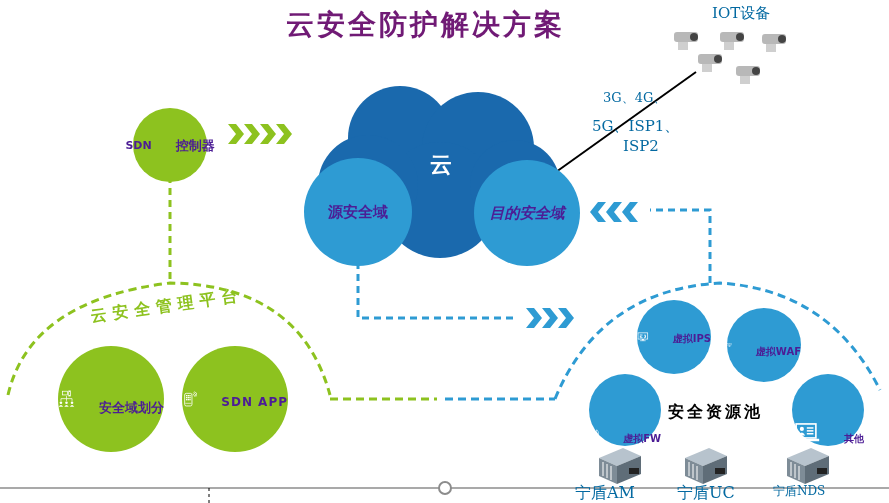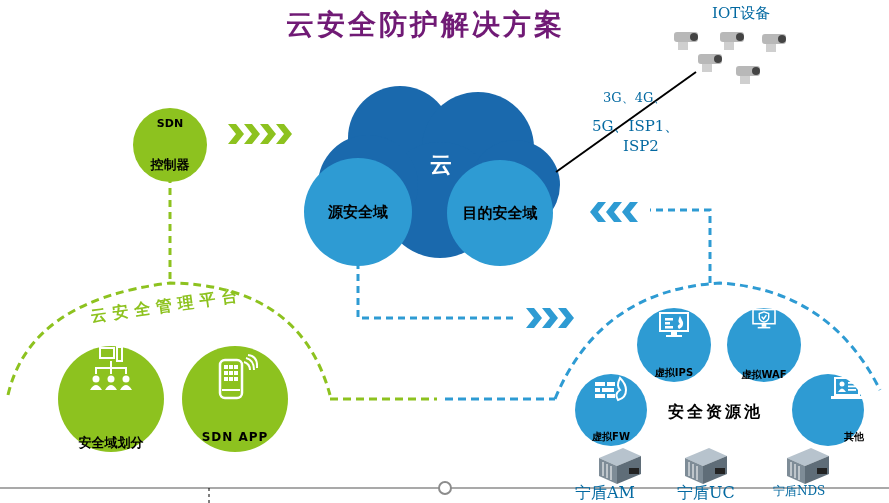--- a/index.html
+++ b/index.html
@@ -2,21 +2,21 @@
 <html><head>
 <meta charset="utf-8">
 <style>
   html, body { margin:0; padding:0; background:#ffffff; }
   body { width:889px; height:503px; position:relative; overflow:hidden;
          font-family:"DejaVu Sans","Liberation Sans",sans-serif; }
   .abs { position:absolute; }
   svg.bg { position:absolute; left:0; top:0; }
   .title { left:286px; top:6px; font-size:28px; font-weight:bold; color:#701a75; letter-spacing:3px; white-space:nowrap; }
   .red { color:#0369a1; font-family:"DejaVu Serif","Liberation Serif",serif; font-weight:normal; white-space:nowrap;text-align:right; }
-  .circle { position:absolute; border-radius:50%; display:flex; flex-direction:column; align-items:center; justify-content:center; color:#000000; text-align:center;gap:24px; }
+  .circle { position:absolute; border-radius:50%; display:flex; flex-direction:row; align-items:center; justify-content:center; color:#4c1d95; text-align:center;gap:24px; }
   .green { background:#8dc21f; }
   .blue { background:#2e9bd3; }
   .lbl { font-weight:bold; white-space:nowrap; }
   .pool-label { color:#000000; font-size:16px; font-weight:bold; letter-spacing:3px; white-space:nowrap; }
 </style>
 </head>
 <body>
 
 <svg class="bg" width="889" height="503" viewBox="0 0 889 503">
 
@@ -73,21 +73,21 @@
 <div class="circle green" style="left:133px;top:108px;width:74px;height:74px;">
   <span class="lbl" style="font-size:11px;">SDN</span>
   <span class="lbl" style="font-size:13px;margin-top:2px;">控制器</span>
 </div>
 
 <div class="abs lbl" style="left:430px;top:150px;font-size:22px;color:#fff;">云</div>
 
 <div class="circle blue" style="left:304px;top:158px;width:108px;height:108px;">
   <span class="lbl" style="font-size:15px;">源安全域</span>
 </div>
-<div class="circle blue" style="left:447px;top:160px;width:106px;height:106px;">
+<div class="circle blue" style="left:474px;top:160px;width:106px;height:106px;font-style:italic;">
   <span class="lbl" style="font-size:15px;">目的安全域</span>
 </div>
 
 <div class="abs red" style="left:712px;top:4px;font-size:15px;">IOT设备</div>
 <div class="abs" style="left:668px;top:28px;width:130px;height:68px;">
   <svg width="130" height="68" viewBox="0 0 130 68">
     <g transform="translate(6,2)">
         <rect x="0" y="2" width="24" height="10" rx="3" fill="#b8b8b8"></rect>
         <circle cx="20" cy="7" r="4" fill="#444"></circle>
         <rect x="4" y="12" width="10" height="8" fill="#cfcfcf"></rect>
@@ -151,35 +151,35 @@
         <rect x="22" y="23" width="4" height="4"></rect>
       </g>
     <line x1="10" y1="36" x2="28" y2="36" stroke="#fff" stroke-width="2"></line>
     <path d="M32 8 Q38 10 38 16 M34 4 Q42 6 42 16 M36 1 Q46 2 45 14" fill="none" stroke="#fff" stroke-width="2"></path>
   </svg>
   <span class="lbl" style="font-size:12px;margin-top:6px;letter-spacing:1px;">SDN APP</span>
 </div>
 
 <div class="abs pool-label" style="left:668px;top:402px;">安全资源池</div>
 
-<div class="circle blue" style="left:575px;top:374px;width:72px;height:72px;">
+<div class="circle blue" style="left:589px;top:374px;width:72px;height:72px;align-items:flex-end;">
   <svg width="34" height="26" viewBox="0 0 34 26">
     <g fill="#fff">
         <rect x="1" y="6" width="10" height="4"></rect>
         <rect x="13" y="6" width="8" height="4"></rect>
         <rect x="1" y="12" width="5" height="4"></rect>
         <rect x="8" y="12" width="12" height="4"></rect>
         <rect x="1" y="18" width="10" height="4"></rect>
         <rect x="13" y="18" width="8" height="4"></rect>
       </g>
     <path d="M26 2 Q22 10 26 14 Q20 18 24 24 Q32 22 32 14 Q32 8 26 2 Z" fill="none" stroke="#fff" stroke-width="2"></path>
   </svg>
   <span class="lbl" style="font-size:10px;margin-top:4px;">虚拟FW</span>
 </div>
-<div class="circle blue" style="left:637px;top:308px;width:74px;height:74px;text-align:center;">
+<div class="circle blue" style="left:637px;top:300px;width:74px;height:74px;text-align:center;">
   <svg width="34" height="28" viewBox="0 0 34 28">
     <rect x="3" y="2" width="28" height="18" fill="none" stroke="#fff" stroke-width="2"></rect>
     <g fill="#fff">
         <rect x="8" y="7" width="8" height="2.5"></rect>
         <rect x="8" y="11" width="5" height="2.5"></rect>
         <rect x="8" y="15" width="8" height="2.5"></rect>
       </g>
     <path d="M23 5 Q20 10 23 13 Q19 15 22 18 Q27 16 26 11 Z" fill="#fff"></path>
     <rect x="14" y="20" width="6" height="4" fill="#fff"></rect>
       <rect x="9" y="24" width="16" height="2" fill="#fff"></rect>

